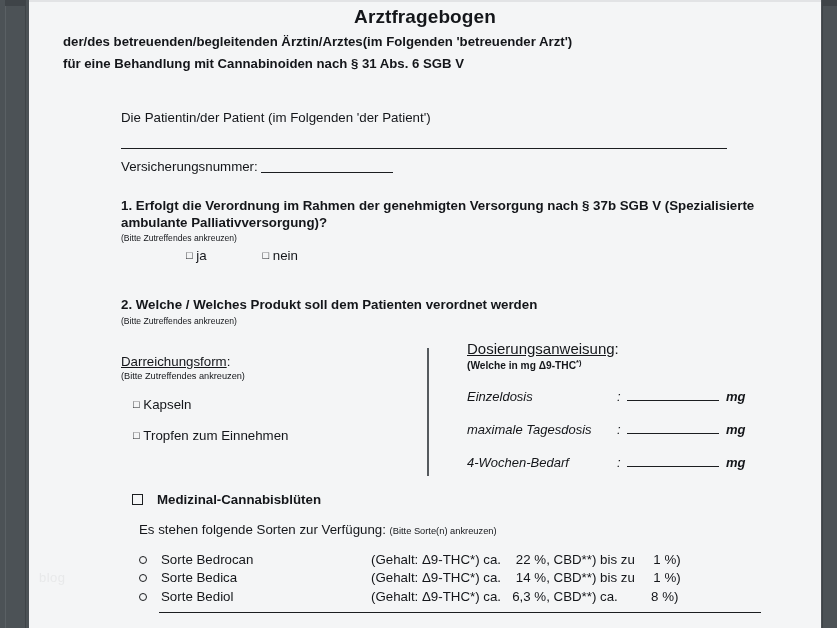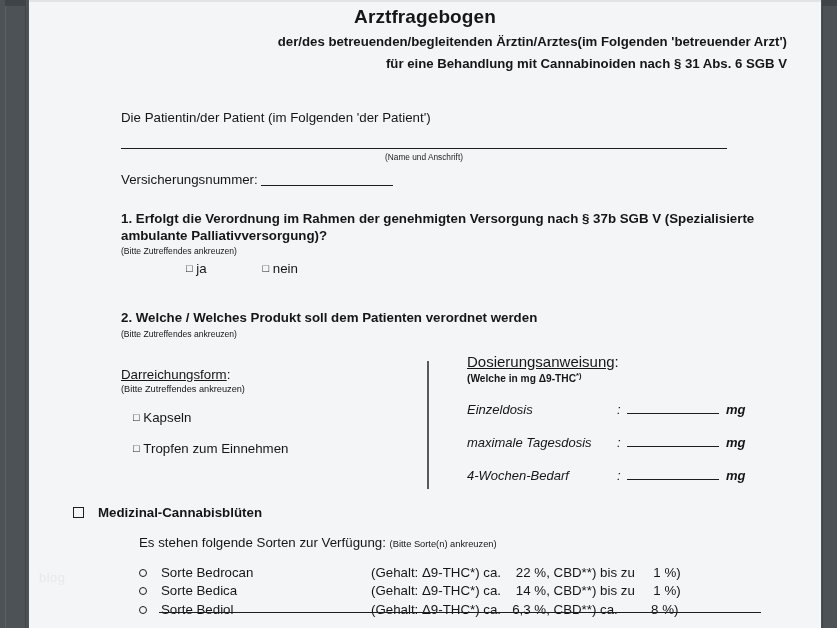--- a/index.html
+++ b/index.html
@@ -70,21 +70,21 @@
   }
 
   .title {
     text-align: center;
     font-size: 19px;
     font-weight: bold;
     margin: 6px 0 0 0;
     letter-spacing: .1px;
   }
   .subtitle {
-    text-align: right;
+    text-align: left;
     font-size: 13.2px;
     font-weight: bold;
     line-height: 17px;
     margin: 5px 34px 0 34px;
   }
 
   .intro {
     margin: 38px 0 0 92px;
     font-size: 13.3px;
   }
@@ -190,21 +190,21 @@
   .dos-fill {
     display: inline-block;
     width: 92px;
     border-bottom: 1.4px solid #1b1d20;
     height: 12px;
   }
   .dos-unit { font-weight: bold; margin-left: 7px; }
 
   
   .flowers { margin-top: 20px; }
-  .flow-head { margin-left: 44px; align-items: center; }
+  .flow-head { margin-left: 103px; align-items: center; }
   .avail {
     margin: 15px 0 0 110px;
     font-size: 13.3px;
   }
   .avail .small { font-size: 9.3px; }
 
   .strain-list { margin: 14px 0 0 110px; }
   .strain {
     display: flex;
     align-items: baseline;
@@ -254,21 +254,20 @@
     <div class="doc">
 
       <div class="title">Arztfragebogen</div>
       <div class="subtitle">der/des betreuenden/begleitenden Ärztin/Arztes(im Folgenden 'betreuender Arzt')</div>
       <div class="subtitle">für eine Behandlung mit Cannabinoiden nach § 31 Abs. 6 SGB V</div>
 
       <div class="intro">Die Patientin/der Patient (im Folgenden 'der Patient')</div>
 
       <div class="sigline-wrap">
         <div class="sigline"></div>
-        <div class="sigcap">(Name und Anschrift)</div>
       </div>
 
       <div class="versnr">
         <span>Versicherungsnummer:</span>
         <span class="fill-short"></span>
       </div>
 
       <div class="q">1. Erfolgt die Verordnung im Rahmen der genehmigten Versorgung nach § 37b SGB V (Spezialisierte ambulante Palliativversorgung)?</div>
       <div class="hint">(Bitte Zutreffendes ankreuzen)</div>
       <div class="yesno">

